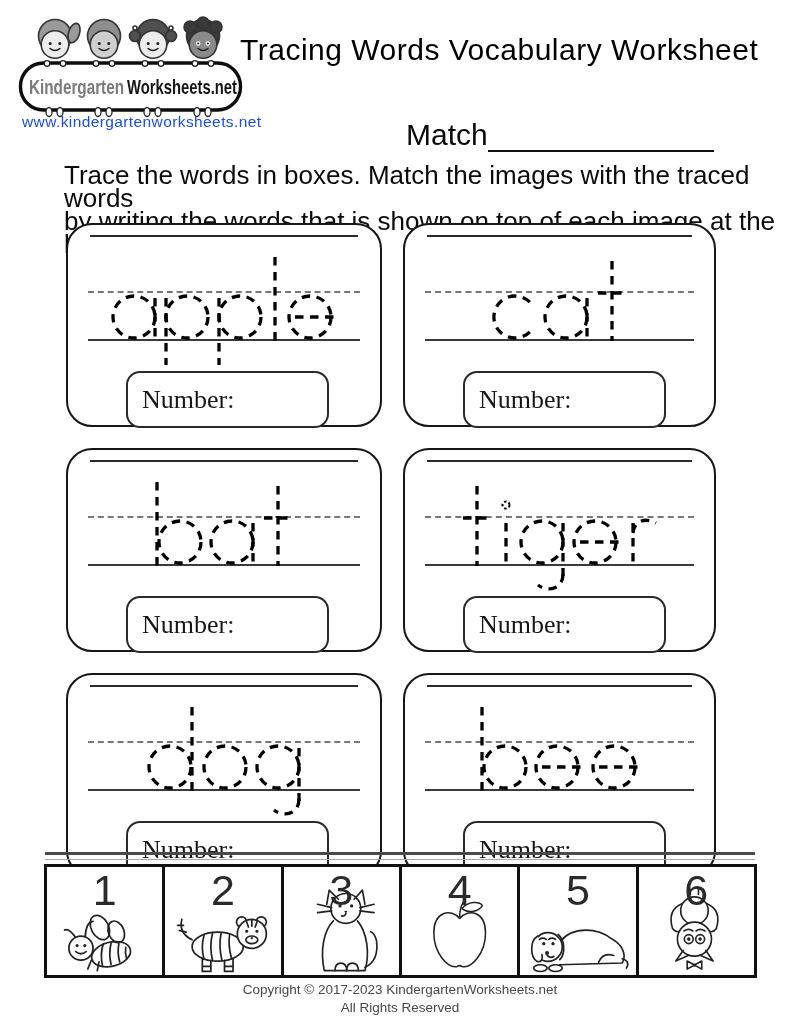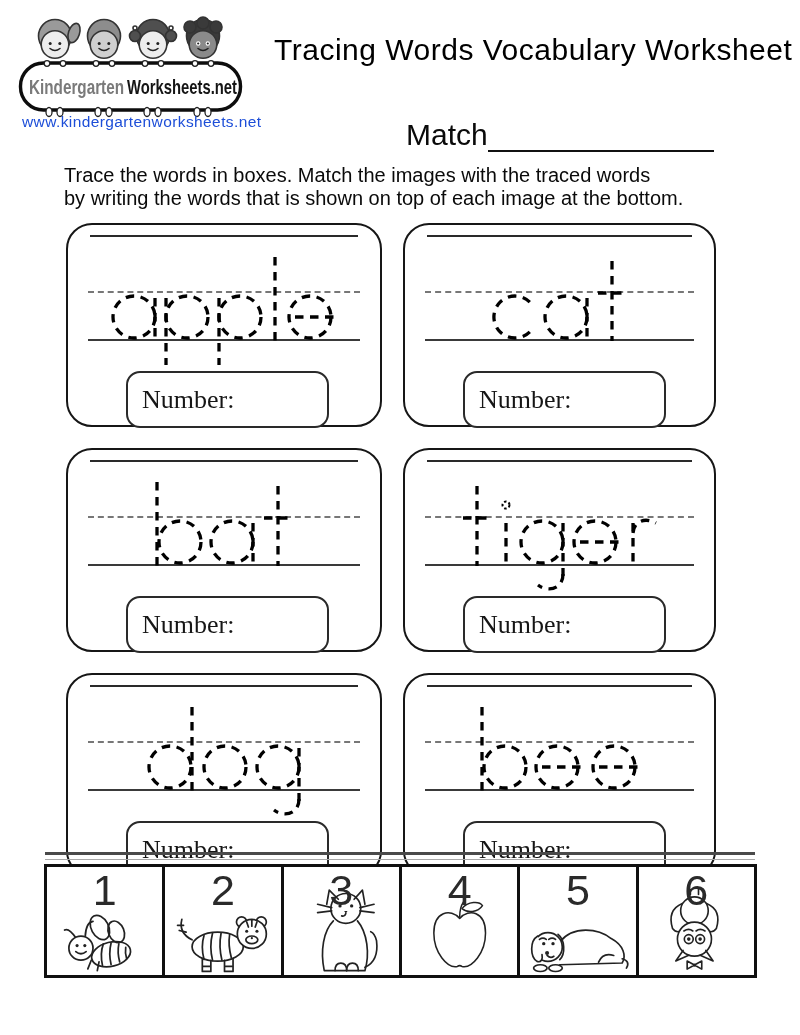--- a/index.html
+++ b/index.html
@@ -2,27 +2,27 @@
 <html><head>
 <meta charset="utf-8">
 <style>
   html,body{margin:0;padding:0;background:#fff;}
   .page{position:relative;width:800px;height:1035px;background:#fff;overflow:hidden;
         font-family:"Liberation Sans",sans-serif;color:#111;}
 
   
   .logo-svg{position:absolute;left:8px;top:6px;}
   .site-url{position:absolute;left:22px;top:113px;font-size:15.5px;color:#1d4ed8;letter-spacing:.4px;}
-  .title{position:absolute;left:274px;top:33px;margin:0;font-size:30px;font-weight:400;
+  .title{position:absolute;left:240px;top:33px;margin:0;font-size:30px;font-weight:400;
          letter-spacing:.5px;color:#000;white-space:nowrap;}
   .name-row{position:absolute;left:406px;top:118px;display:flex;align-items:flex-end;}
   .name-label{font-size:30px;color:#0a0a0a;}
   .name-line{display:inline-block;width:226px;border-bottom:2.5px solid #111;height:30px;}
 
-  .instructions{position:absolute;left:64px;top:164px;font-size:20px;line-height:23px;color:#0a0a0a;}
+  .instructions{position:absolute;left:64px;top:164px;font-size:26px;line-height:23px;color:#0a0a0a;}
 
   
   .cards{position:absolute;left:66px;top:223px;display:grid;
          grid-template-columns:316px 313px;column-gap:39px;row-gap:5px;grid-auto-rows:204px;gap:21px;}
   .card{position:relative;border:2.5px solid #161616;border-radius:26px;background:#fff;box-sizing:border-box;}
   .topline{position:absolute;left:22px;right:22px;top:10px;border-top:2.2px solid #2a2a2a;}
   .midline{position:absolute;left:20px;right:20px;top:66px;border-top:2px dashed #777;}
   .baseline{position:absolute;left:20px;right:20px;top:114px;border-top:2.2px solid #3a3a3a;}
   .traceword{position:absolute;left:0;right:0;top:28px;height:118px;display:flex;justify-content:center;pointer-events:auto;}
   .numbox{position:absolute;left:58px;top:146px;width:203px;height:57px;border:2.2px solid #2a2a2a;
@@ -443,13 +443,17 @@
               <path d="M31 90 L40 95 L31 100 Z"></path>
               <path d="M49 90 L40 95 L49 100 Z"></path>
               <circle cx="40" cy="95" r="2" fill="#222" stroke="none"></circle>
             </g>
           </svg>
         </div>
     <div class="cellnum">6</div>
   </div>
 </div>
 
+  <div class="footer">
+    <div>Copyright © 2017-2023 KindergartenWorksheets.net</div>
+    <div>All Rights Reserved</div>
+  </div>
 </div>
 
 </body></html>

